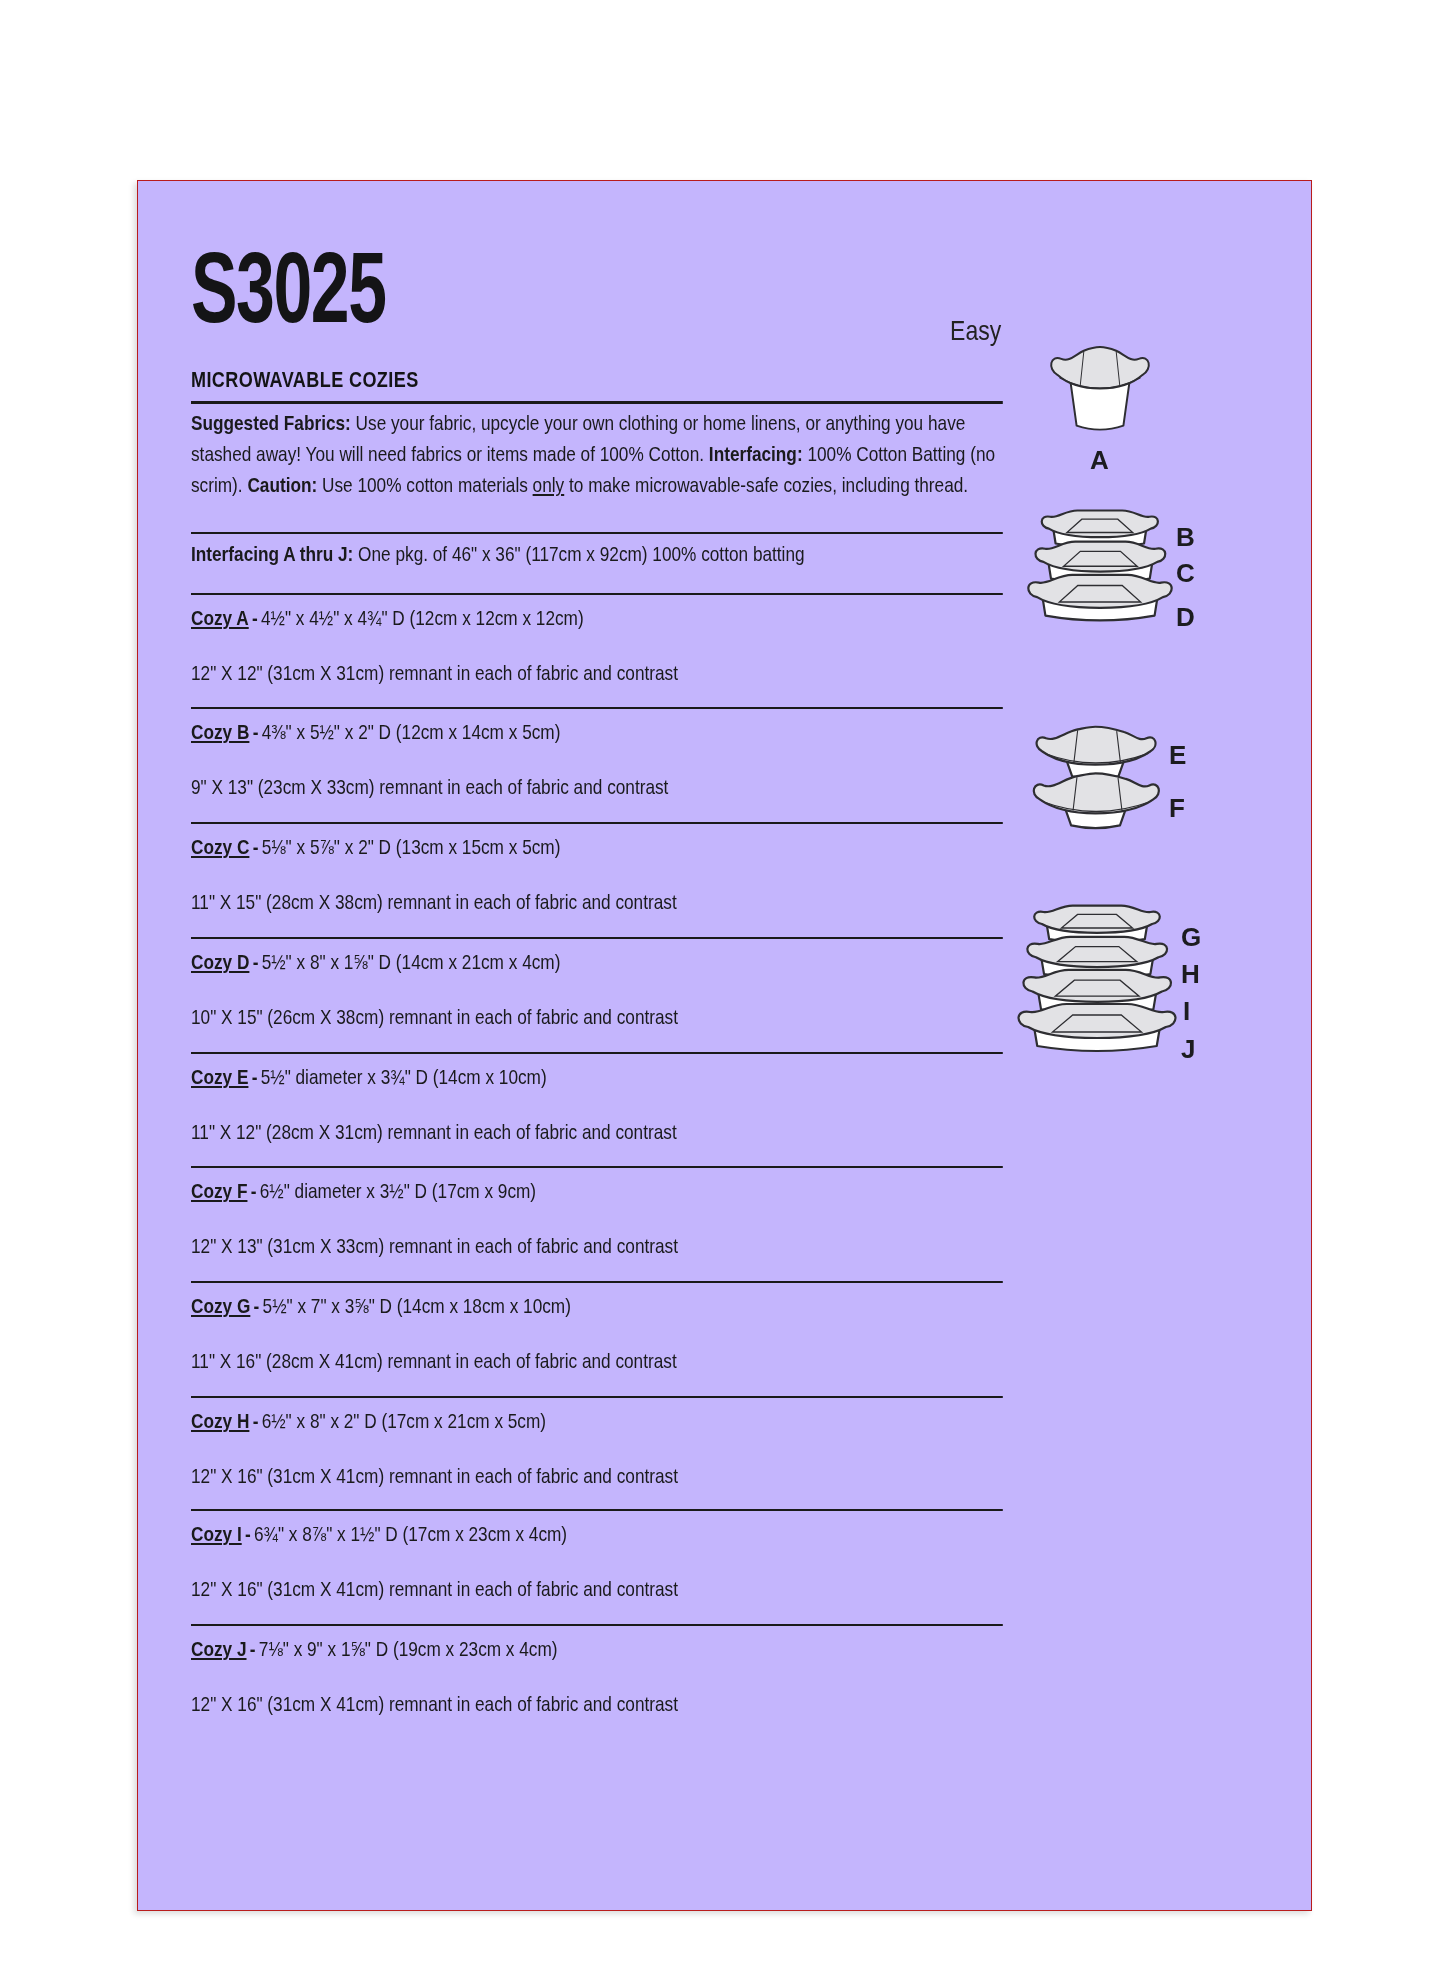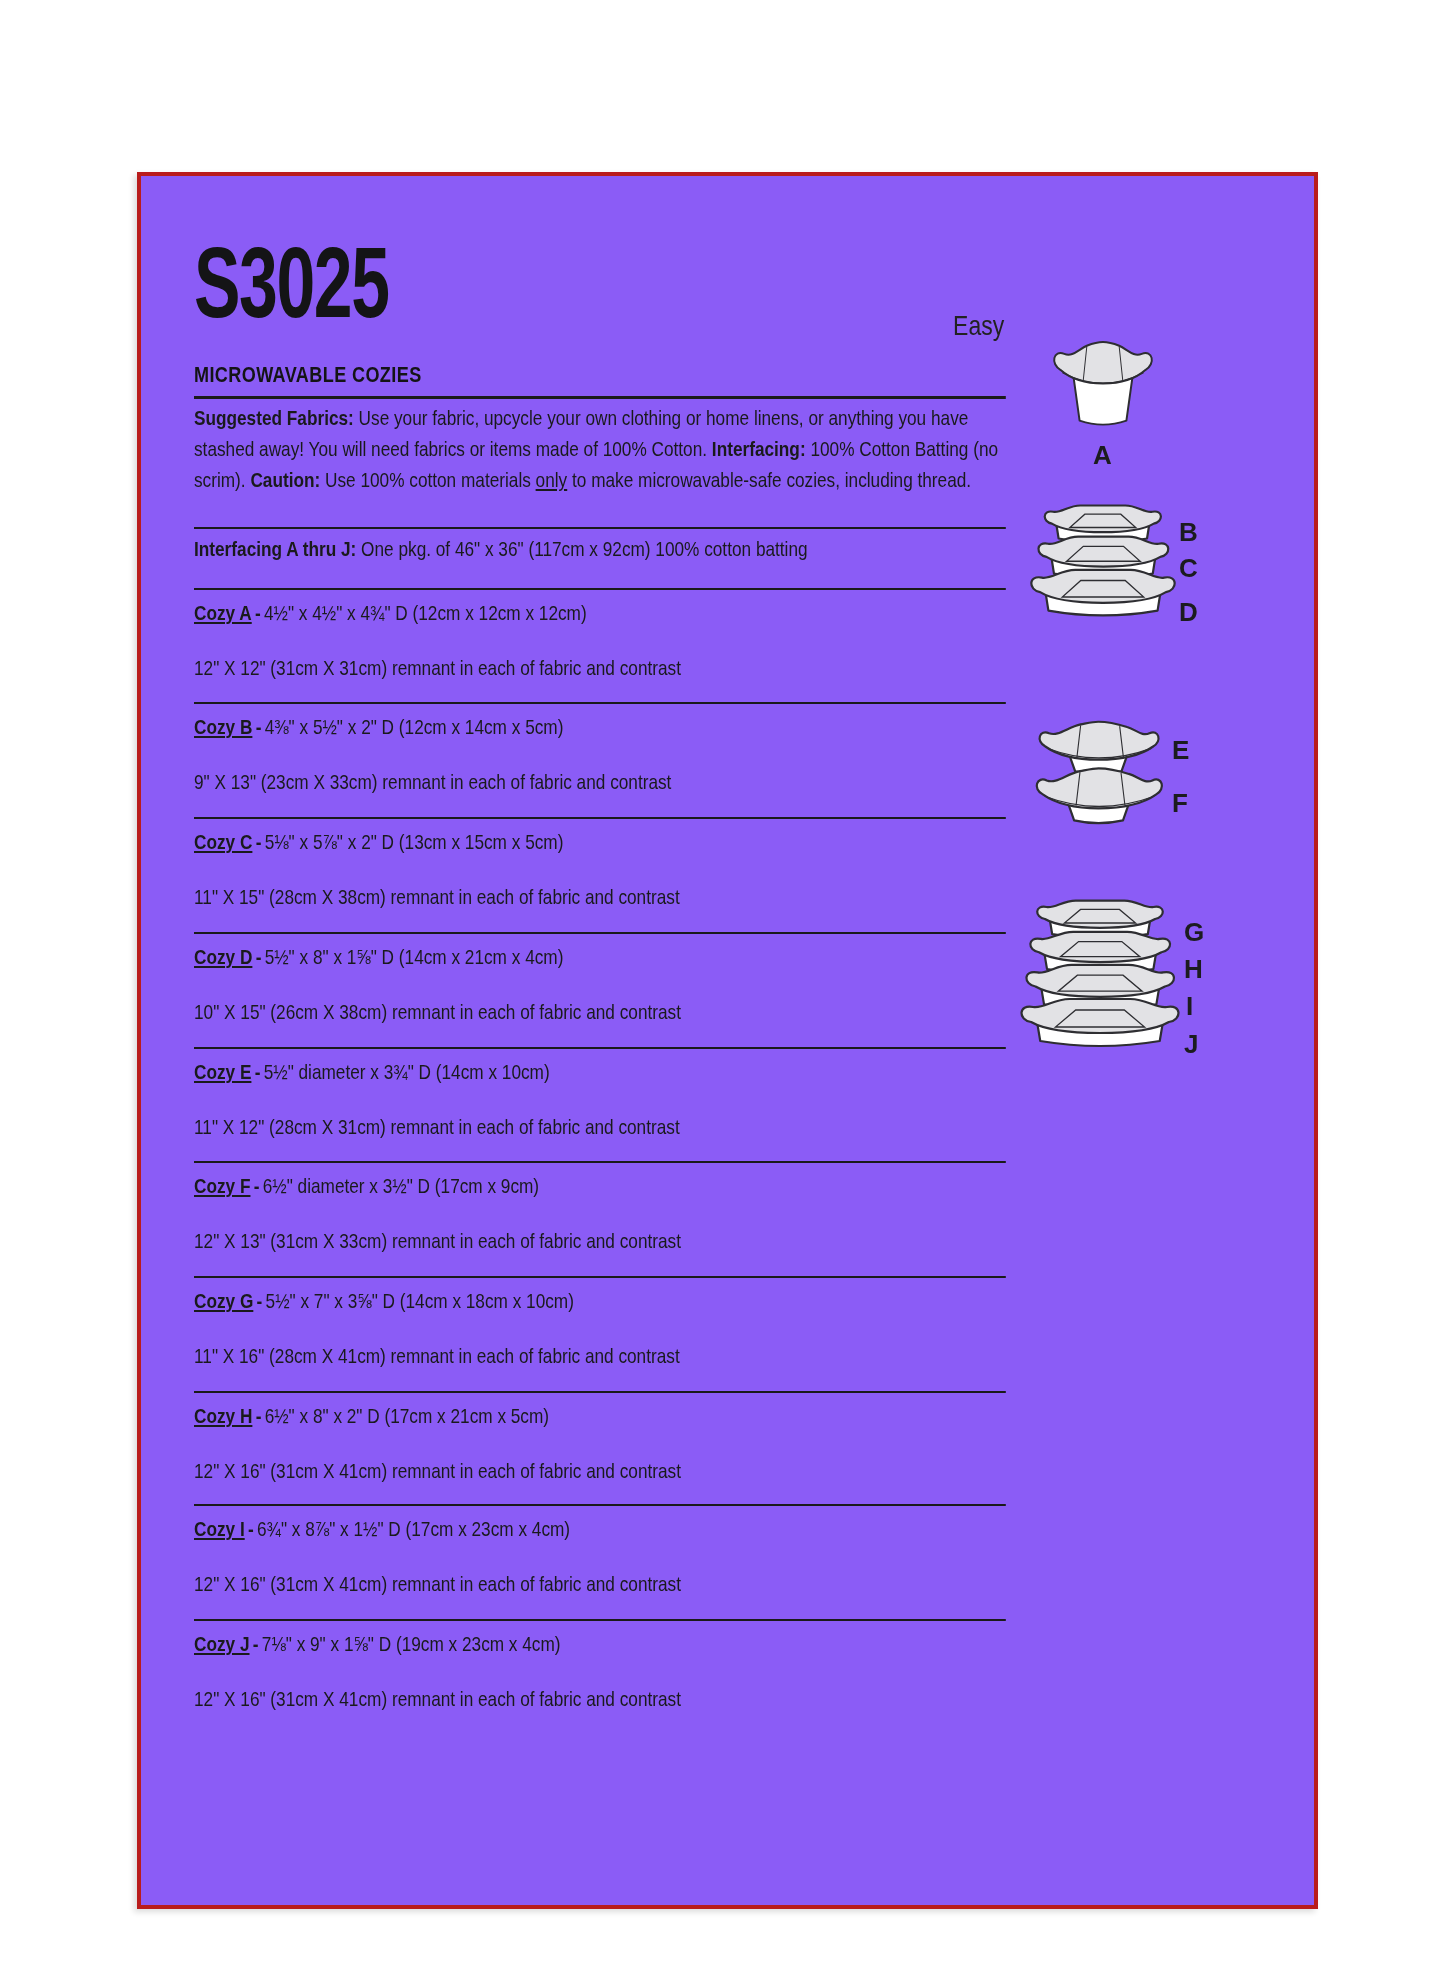--- a/index.html
+++ b/index.html
@@ -1,18 +1,18 @@
 <!DOCTYPE html>
 <html style="--outline: #2e2e32; --shaded-top: #e2e2e5;"><head>
 <meta charset="utf-8">
 <style>
   html,body{margin:0;padding:0;background:#ffffff;}
   body{width:1445px;height:1987px;position:relative;font-family:"Liberation Sans","DejaVu Sans",sans-serif;color:#1a1a1c;}
-  .page{position:absolute;left:137px;top:172px;width:1173px;height:1729px;background:#8b5cf6;
-        border:4px solid #b91c1c;box-shadow:-3px 3px 6px rgba(0,0,0,.14);}
+  .page{position:absolute;left:137px;top:180px;width:1173px;height:1729px;background:#c4b5fd;
+        border:1px solid #b91c1c;box-shadow:-3px 3px 6px rgba(0,0,0,.14);}
   
   .col{position:absolute;left:53px;top:0;width:990px;height:1700px;transform:scaleX(0.82);transform-origin:0 0;}
   .title{position:absolute;left:0;top:56px;font-size:100px;font-weight:bold;letter-spacing:-2px;
          line-height:1;transform:scaleX(0.85);transform-origin:0 0;color:#141416;}
   .easy{position:absolute;right:2px;top:134px;font-size:28px;font-weight:400;color:#222;}
   .subhead{position:absolute;left:0;top:186px;font-size:22px;font-weight:bold;letter-spacing:.5px;color:#141416;}
   .rule{position:absolute;left:0;width:990px;border-top:2px solid #1a1a1a;height:0;}
   .rule-1{top:220px;border-top-width:3px;}
   .rule-2{top:351px;}
   .fabric-note{position:absolute;left:0;top:226px;width:990px;margin:0;font-size:21px;line-height:31px;}

